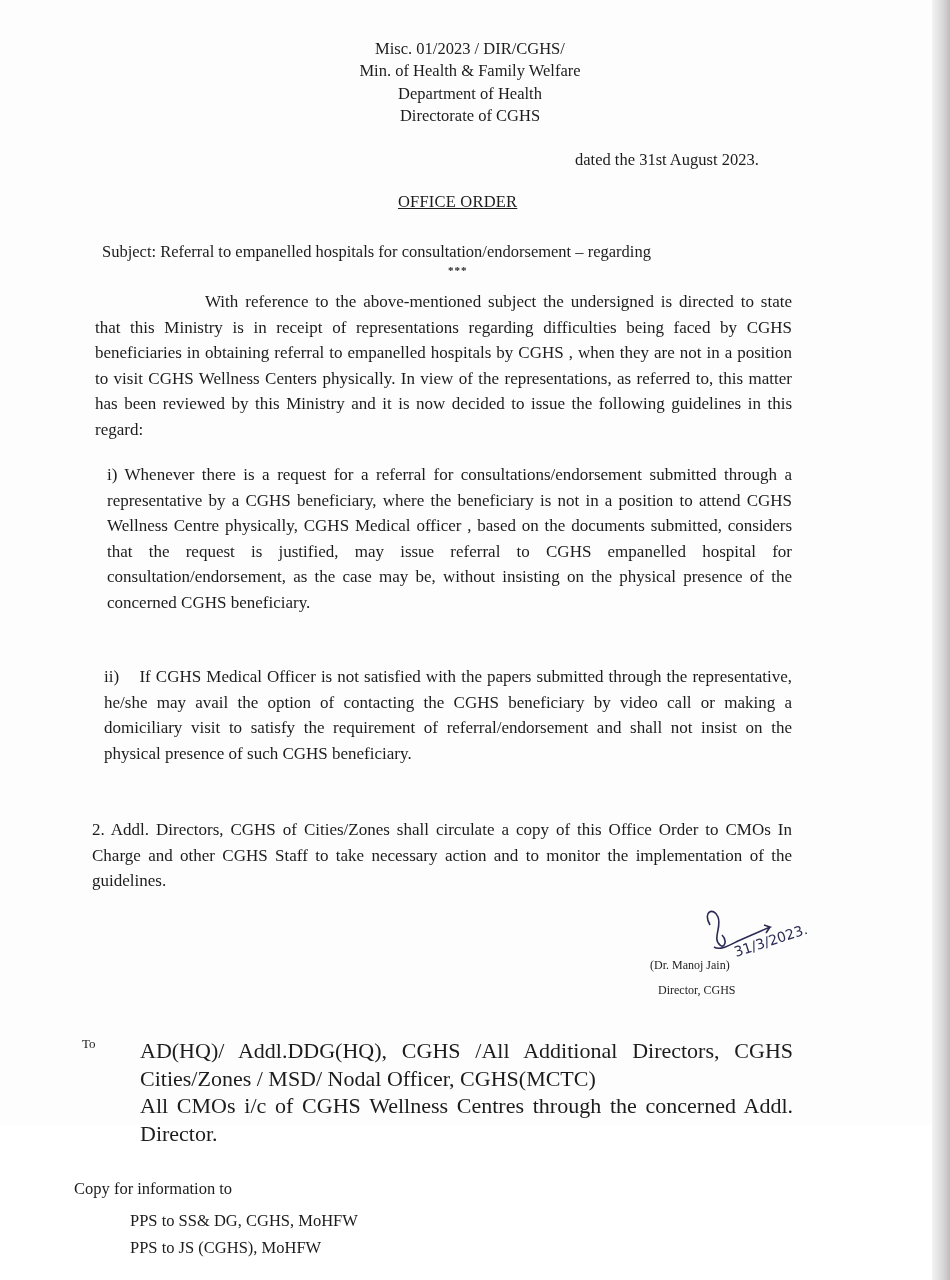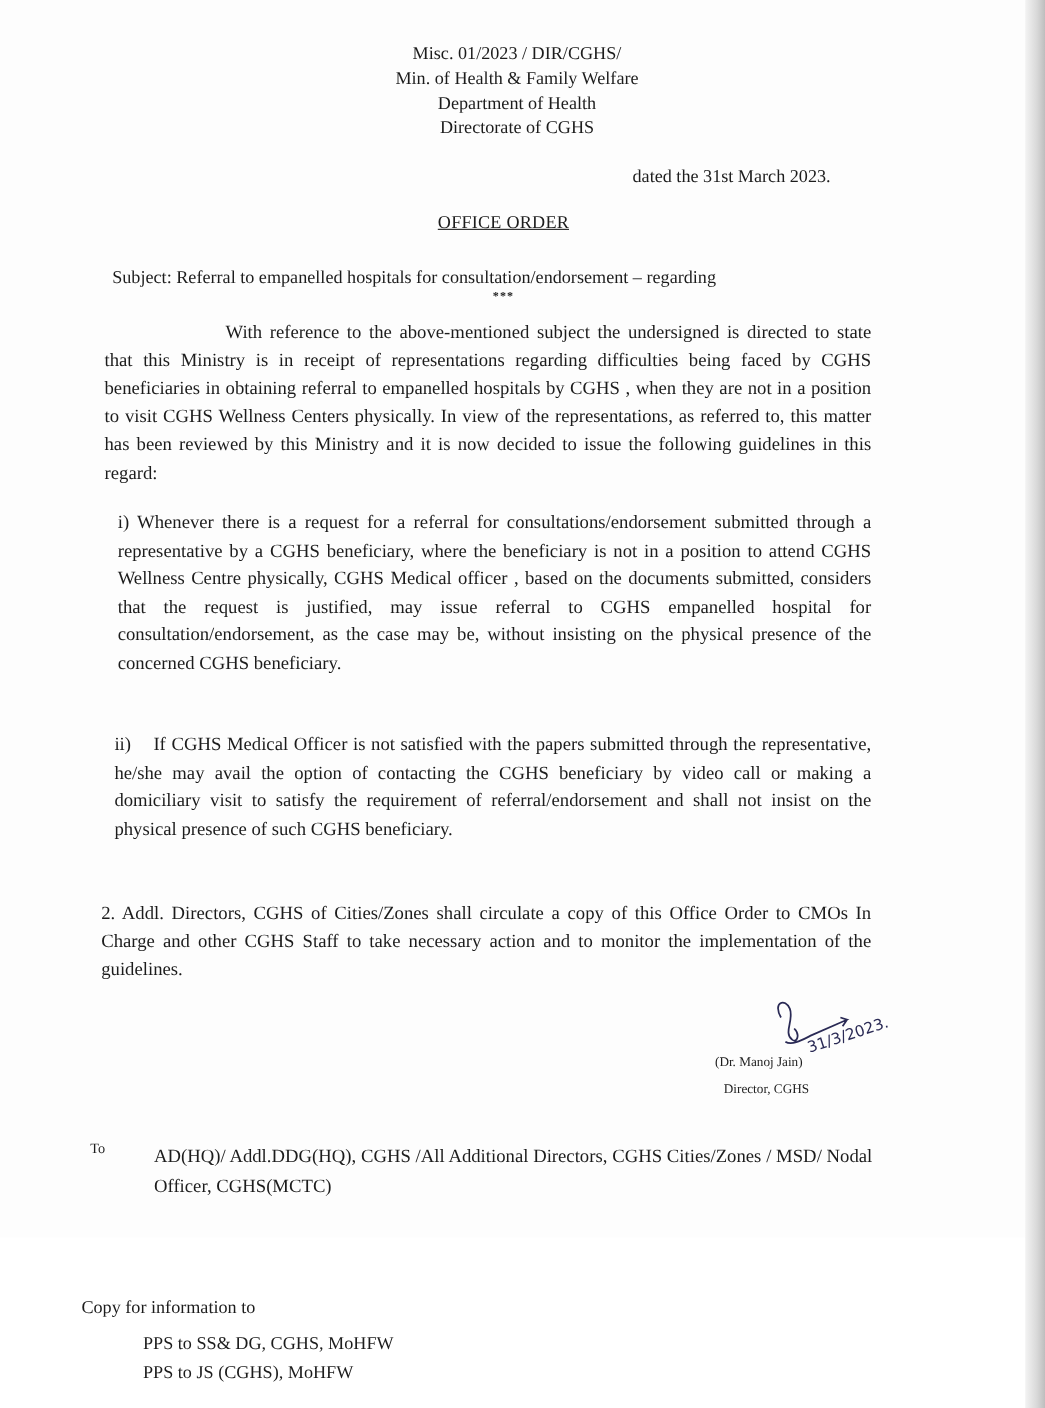--- a/index.html
+++ b/index.html
@@ -14,38 +14,38 @@
     .subject { position: absolute; left: 102px; top: 242px; font-size: 16.5px; white-space: nowrap; }
     .stars { position: absolute; left: 448px; top: 264px; font-size: 11px; font-weight: bold; letter-spacing: 1px; }
     .para { position: absolute; font-size: 17px; line-height: 25.5px; text-align: justify; }
     .p-intro { left: 95px; top: 289px; width: 697px; text-indent: 110px; text-align-last: left; }
     .p-i { left: 107px; top: 462px; width: 685px; }
     .p-ii { left: 104px; top: 664px; width: 688px; }
     .p-2 { left: 92px; top: 817px; width: 700px; }
     .sig-block { position: absolute; left: 650px; top: 953px; font-size: 12px; line-height: 25px; }
     .sig-scribble { position: absolute; left: 700px; top: 905px; width: 170px; height: 70px; }
     .to-label { position: absolute; left: 82px; top: 1036px; font-size: 13px; text-align: right; }
-    .to-list { position: absolute; left: 140px; top: 1037px; width: 653px; font-size: 17px; line-height: 27.5px; text-align: justify; }
+    .to-list { position: absolute; left: 140px; top: 1037px; width: 653px; font-size: 22px; line-height: 27.5px; text-align: justify; }
     .copy-label { position: absolute; left: 74px; top: 1179px; font-size: 16.5px; }
     .copy-list { position: absolute; left: 130px; top: 1207px; font-size: 16.5px; line-height: 27px; }
     .block { display: block; }
   </style>
 </head>
 <body>
 
 <div class="page">
 
   <div class="header">
     <span class="block">Misc. 01/2023 / DIR/CGHS/</span>
     <span class="block">Min. of Health &amp; Family Welfare</span>
     <span class="block">Department of Health</span>
     <span class="block">Directorate of CGHS</span>
   </div>
 
-  <div class="dated">dated the 31st March 2023.</div>
+  <div class="dated">dated the 31st August 2023.</div>
 
   <div class="title">OFFICE ORDER</div>
 
   <div class="subject">Subject: Referral to empanelled hospitals for consultation/endorsement – regarding</div>
   <div class="stars">***</div>
 
   <p class="para p-intro">With reference to the above-mentioned subject the undersigned is directed to state that this Ministry is in receipt of representations regarding difficulties being faced by CGHS beneficiaries in obtaining referral to empanelled hospitals by CGHS , when they are not in a position to visit CGHS Wellness Centers physically. In view of the representations, as referred to, this matter has been reviewed by this Ministry and it is now decided to issue the following guidelines in this regard:</p>
   <p class="para p-i">i) Whenever there is a request for a referral for consultations/endorsement submitted through a representative by a CGHS beneficiary, where the beneficiary is not in a position to attend CGHS Wellness Centre physically, CGHS Medical officer , based on the documents submitted, considers that the request is justified, may issue referral to CGHS empanelled hospital for consultation/endorsement, as the case may be, without insisting on the physical presence of the concerned CGHS beneficiary.</p>
   <p class="para p-ii" style="white-space: pre-wrap; font-family: Liberation Serif, serif;">ii)    If CGHS Medical Officer is not satisfied with the papers submitted through the representative, he/she may avail the option of contacting the CGHS beneficiary by video call or making a domiciliary visit to satisfy the requirement of referral/endorsement and shall not insist on the physical presence of such CGHS beneficiary.</p>
   <p class="para p-2">2. Addl. Directors, CGHS of Cities/Zones shall circulate a copy of this Office Order to CMOs In Charge and other CGHS Staff to take necessary action and to monitor the implementation of the guidelines.</p>
@@ -56,20 +56,21 @@
   </svg>
 
   <div class="sig-block">
     <span class="block">(Dr. Manoj Jain)</span>
     <span class="block" style="margin-left:8px;">Director, CGHS</span>
   </div>
 
   <div class="to-label">To</div>
   <div class="to-list">
     <span class="block">AD(HQ)/ Addl.DDG(HQ), CGHS /All Additional Directors, CGHS Cities/Zones / MSD/ Nodal Officer, CGHS(MCTC)</span>
+    <span class="block">All CMOs i/c of CGHS Wellness Centres through the concerned Addl. Director.</span>
   </div>
 
   <div class="copy-label">Copy for information to</div>
   <div class="copy-list">
     <span class="block">PPS to SS&amp; DG, CGHS, MoHFW</span>
     <span class="block">PPS to JS (CGHS), MoHFW</span>
   </div>
 
   <div class="right-edge"></div>
 </div>

